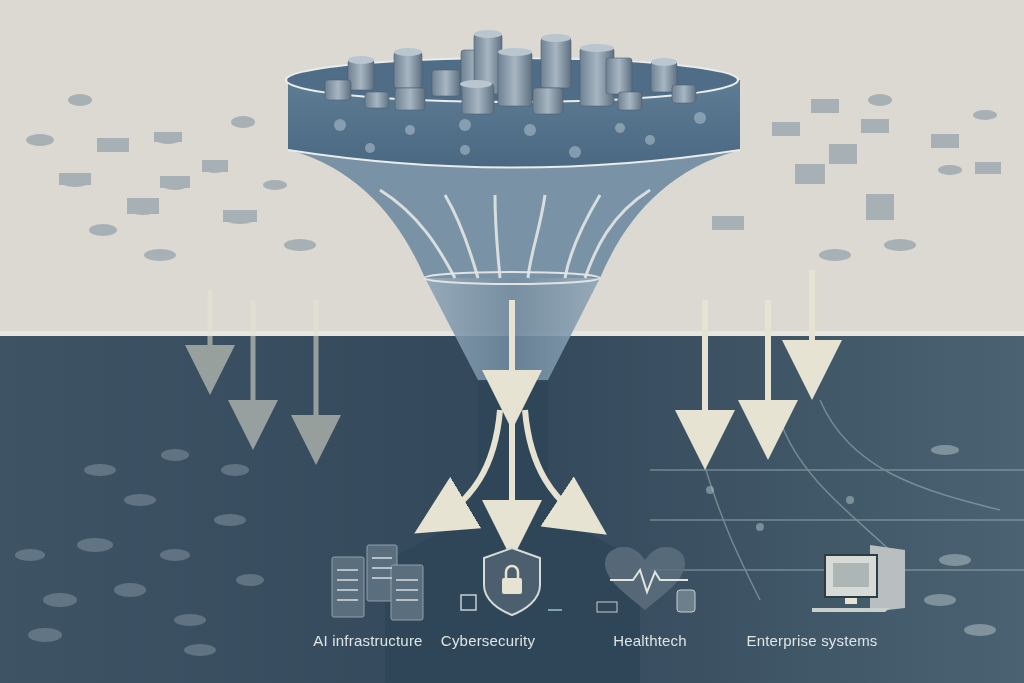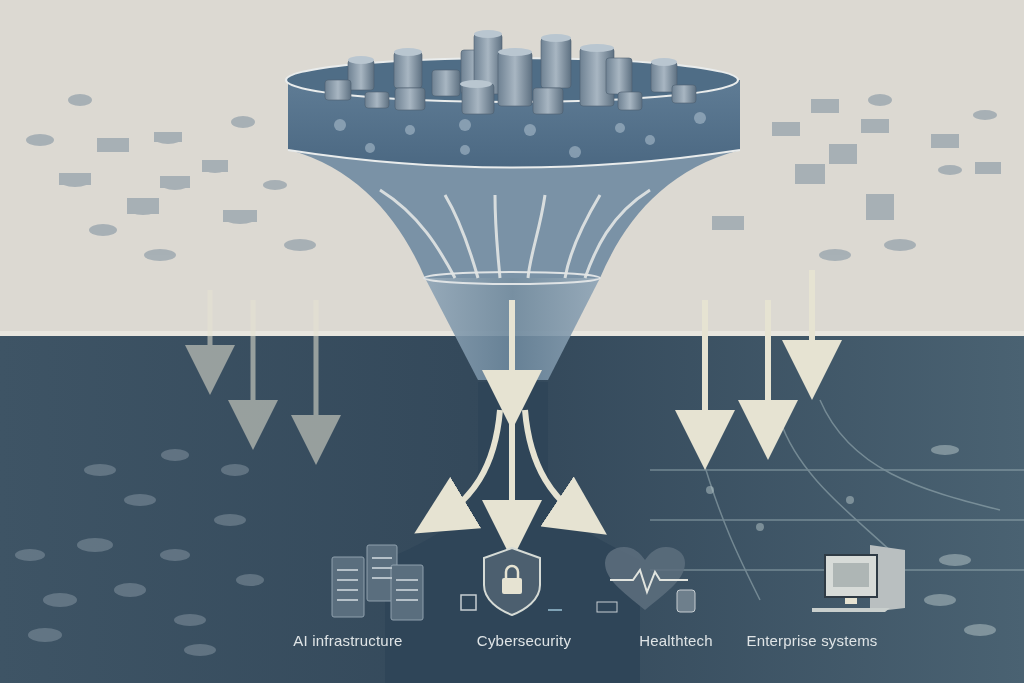--- a/index.html
+++ b/index.html
@@ -243,17 +243,17 @@
 
   <g>
     <path d="M870 545 L 905 550 L 905 608 L 870 612 Z" fill="#b9bfc0"></path>
     <rect x="825" y="555" width="52" height="42" fill="#d7dbd8" stroke="#2f3b45" stroke-width="2"></rect>
     <rect x="833" y="563" width="36" height="24" fill="#aeb6b5"></rect>
     <path d="M812 608 L 890 608 L 885 612 L 812 612 Z" fill="#c9cfcd"></path>
     <rect x="845" y="598" width="12" height="6" fill="#e6e3d2"></rect>
   </g>
 </svg>
 
-<span class="label" style="left:348px">AI infrastructure</span>
-<span class="label" style="left:524px">Cybersecurity</span>
-<span class="label" style="left:676px">Healthtech</span>
+<span class="label" style="left:368px">AI infrastructure</span>
+<span class="label" style="left:488px">Cybersecurity</span>
+<span class="label" style="left:650px">Healthtech</span>
 <span class="label" style="left:812px">Enterprise systems</span>
 </div>
 
 </body></html>

